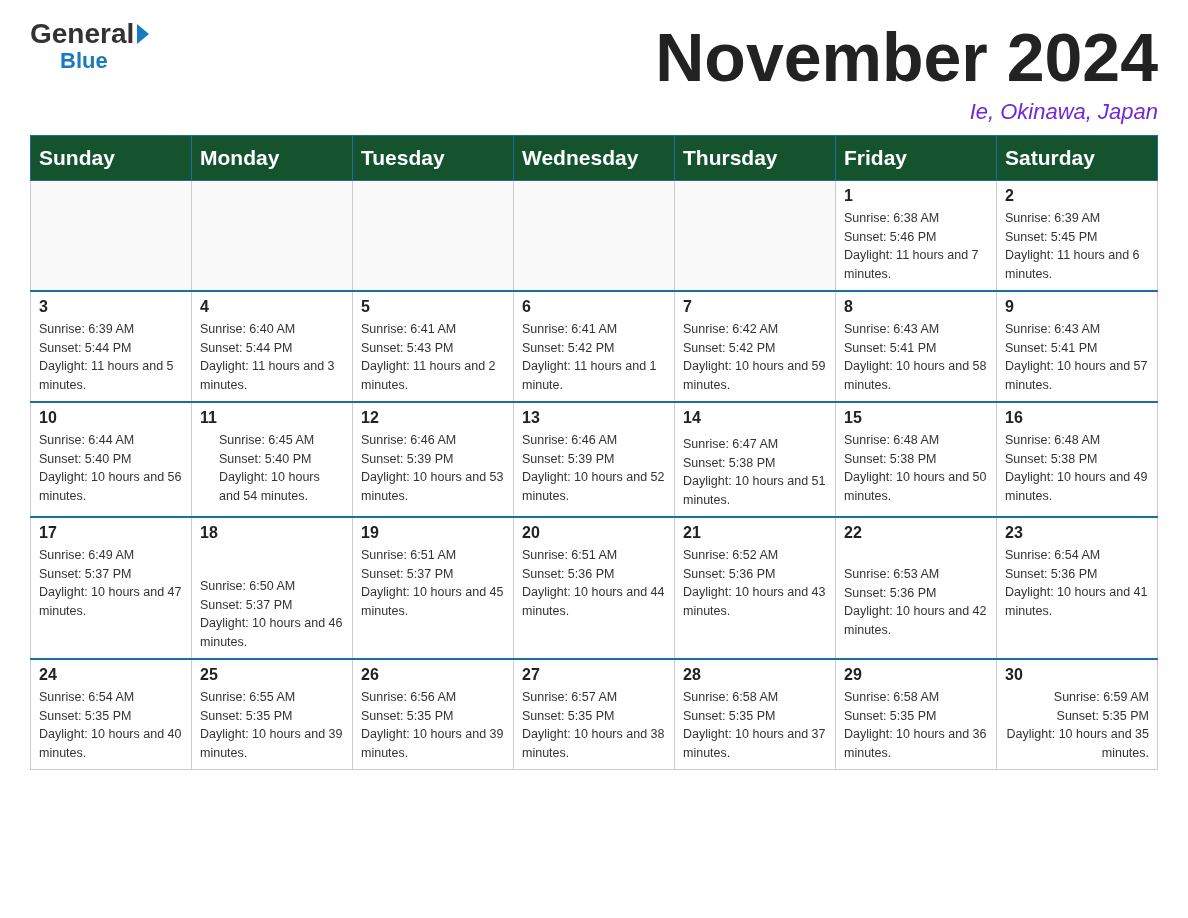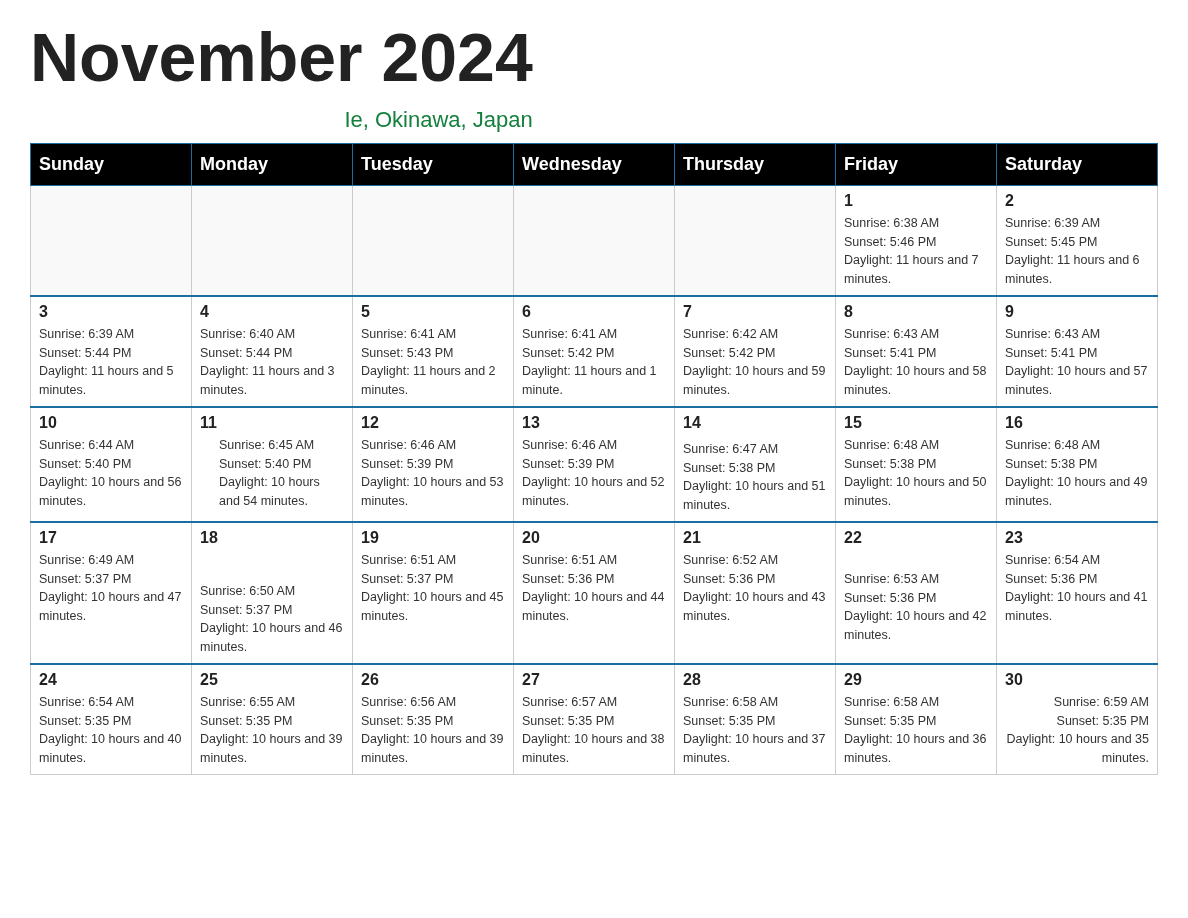--- a/index.html
+++ b/index.html
@@ -52,32 +52,33 @@
       text-align: right;
     }
     .month-title {
       font-size: 68px;
       font-weight: bold;
       color: #222;
       line-height: 1.1;
     }
     .location {
       font-size: 22px;
-      color: #15803d;
-      margin-top: 12px;
+      color: #6d28d9;
+      margin-top: 4px;
+      font-style: italic;
     }
     table {
       width: 100%;
       border-collapse: collapse;
       margin-top: 10px;
     }
     thead tr th {
-      background-color: #000000;
+      background-color: #14532d;
       color: #fff;
-      font-size: 18px;
+      font-size: 21px;
       font-weight: bold;
       padding: 10px 8px;
       text-align: left;
       border: 1px solid #1a6fa0;
     }
     tbody tr td {
       vertical-align: top;
       border: 1px solid #ccc;
       padding: 6px 8px;
       width: 14.28%;
@@ -105,20 +106,28 @@
       border-radius: 13px;
     }
     td.empty {
       background: #f9f9f9;
     }
   </style>
 </head>
 <body>
 
 <div class="header">
+  <div class="logo">
+    <div>
+      <span class="logo-general">General<span class="logo-arrow"></span></span>
+    </div>
+    <div>
+      <span class="logo-blue">Blue</span>
+    </div>
+  </div>
   <div class="title-block">
     <div class="month-title">November 2024</div>
     <div class="location">Ie, Okinawa, Japan</div>
   </div>
 </div>
 
 <table>
   <thead>
     <tr>
     <th>Sunday</th>

